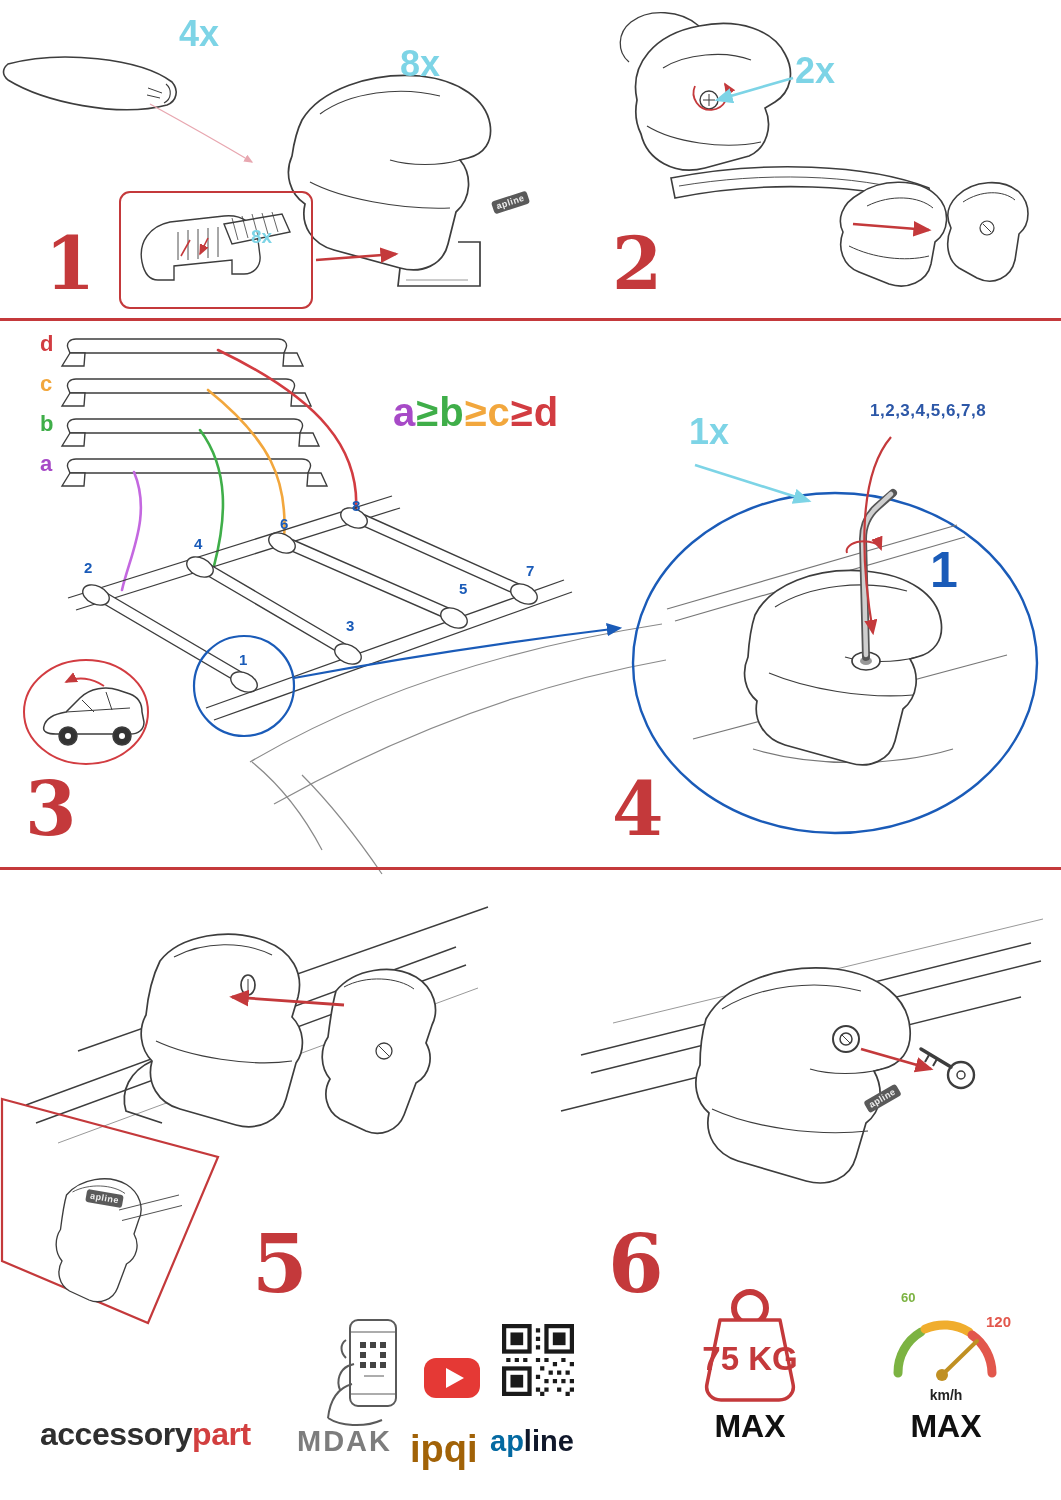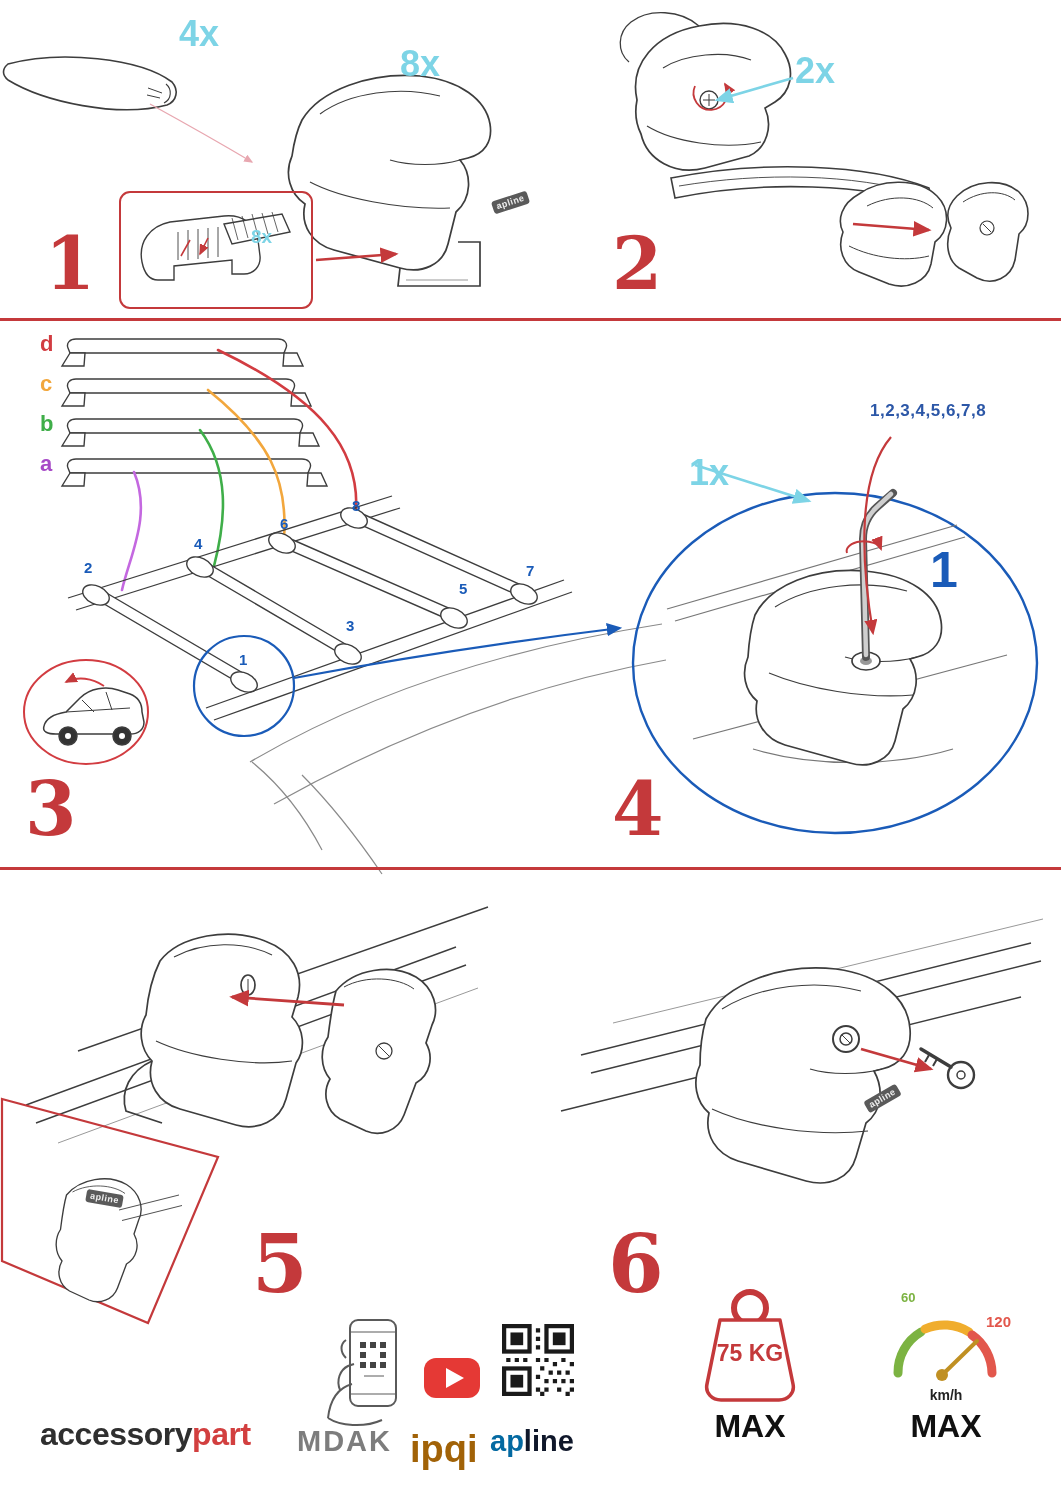--- a/index.html
+++ b/index.html
@@ -19,21 +19,21 @@
   .seq{position:absolute;left:870px;top:402px;font-size:17px;font-weight:700;color:#2c57a7;letter-spacing:.5px;line-height:1}
   .callout1{position:absolute;left:930px;top:545px;font-size:50px;font-weight:700;color:#1a5bb8;line-height:1}
   .model{position:absolute;left:40px;top:1352px;font-size:32px;font-weight:700;color:#2b3d91;letter-spacing:1px;line-height:1}
   .brand{position:absolute;left:40px;top:1418px;font-size:32px;font-weight:800;letter-spacing:-.5px;line-height:1}
   .brand .bk{color:#2f2f2f}.brand .rd{color:#d23f3f}
   .logo-mdak{position:absolute;left:297px;top:1427px;font-size:29px;font-weight:700;color:#7d7d7d;letter-spacing:2px;line-height:1}
   .logo-ipqi{position:absolute;left:410px;top:1430px;font-size:38px;font-weight:700;color:#a16207;line-height:1}
   .logo-apline{position:absolute;left:490px;top:1427px;font-size:29px;font-weight:700;line-height:1}
   .logo-apline .bk{color:#0369a1}.logo-apline .rd{color:#0f172a}
   .wcenter{position:absolute;text-align:center;line-height:1}
-  .weight-val{left:686px;top:1342px;width:128px;font-size:23px;font-weight:700;color:#c4393b}
+  .weight-val{left:686px;top:1342px;width:128px;font-size:33px;font-weight:700;color:#c4393b}
   .weight-max{left:686px;top:1410px;width:128px;font-size:32px;font-weight:700;color:#101010}
   .speed-60{position:absolute;left:901px;top:1291px;font-size:13px;font-weight:700;color:#7cb342;line-height:1}
   .speed-120{position:absolute;left:986px;top:1314px;font-size:15px;font-weight:700;color:#e2574c;line-height:1}
   .speed-unit{left:880px;top:1388px;width:132px;font-size:14px;font-weight:600;color:#222}
   .speed-max{left:880px;top:1410px;width:132px;font-size:32px;font-weight:700;color:#101010}
   .plogo{position:absolute;font-size:9px;font-weight:700;color:#eee;background:#5a5a5a;padding:1px 4px;border-radius:3px;letter-spacing:.5px;line-height:1.2}
 </style>
 </head>
 <body>
 
@@ -187,20 +187,23 @@
         <circle cx="34" cy="58" r="3" fill="#fff" stroke="none"></circle>
           <circle cx="88" cy="58" r="3" fill="#fff" stroke="none"></circle>
         <path d="M70,8 C58,0 44,-2 32,4" stroke="#d23c41" stroke-width="1.8" fill="none" marker-end="url(#mr)"></path>
       </g>
     </g>
   </svg>
   <div class="barlabel c-red" style="left:40px;top:333px">d</div>
   <div class="barlabel c-orange" style="left:40px;top:373px">c</div>
   <div class="barlabel c-green" style="left:40px;top:413px">b</div>
   <div class="barlabel c-purple" style="left:40px;top:453px">a</div>
+  <div class="formula">
+    <span class="c-purple">a</span><span class="c-green">≥</span><span class="c-green">b</span><span class="c-orange">≥</span><span class="c-orange">c</span><span class="c-red">≥</span><span class="c-red">d</span>
+  </div>
   <div class="pos" style="left:239px;top:652px">1</div>
   <div class="pos" style="left:84px;top:560px">2</div>
   <div class="pos" style="left:346px;top:618px">3</div>
   <div class="pos" style="left:194px;top:536px">4</div>
   <div class="pos" style="left:459px;top:581px">5</div>
   <div class="pos" style="left:280px;top:516px">6</div>
   <div class="pos" style="left:526px;top:563px">7</div>
   <div class="pos" style="left:352px;top:498px">8</div>
   <div class="stepnum" style="left:25px;top:772px;font-size:74px">3</div>
 
@@ -221,21 +224,21 @@
       <ellipse cx="151" cy="116" rx="6" ry="4" fill="#999" stroke="none"></ellipse>
     </g>
     <g fill="none" stroke-linecap="round">
       <path d="M243,254 L240,136 C240,122 245,112 254,104 L270,90" stroke="#555" stroke-width="8"></path>
       <path d="M243,252 L240,136 C240,122 245,112 254,104 L268,91" stroke="#cfcfcf" stroke-width="4.5"></path>
     </g>
     <path d="M224,150 A16,9 0 1 1 258,146" stroke="#c4393b" stroke-width="2" fill="none" marker-end="url(#mr)"></path>
     <path d="M268,34 C234,74 238,158 250,230" stroke="#c4393b" stroke-width="2.2" fill="none" marker-end="url(#mr)"></path>
     <path d="M72,62 L186,98" stroke="#7dd4e6" stroke-width="2.6" fill="none" marker-end="url(#mc)"></path>
   </svg>
-  <div class="qty" style="left:689px;top:455px">1x</div>
+  <div class="qty" style="left:689px;top:414px">1x</div>
   <div class="seq">1,2,3,4,5,6,7,8</div>
   <div class="callout1">1</div>
   <div class="stepnum" style="left:612px;top:772px;font-size:74px">4</div>
 
   <div class="divider" style="top:867px"></div>
 
   <svg class="abs" style="left:0;top:893px" width="556" height="432" viewBox="0 0 556 432">
     <g transform="translate(8,0)">
       <g stroke="#3d3d3d" fill="none" stroke-width="1.4">
         <path d="M18,212 L448,54"></path>

